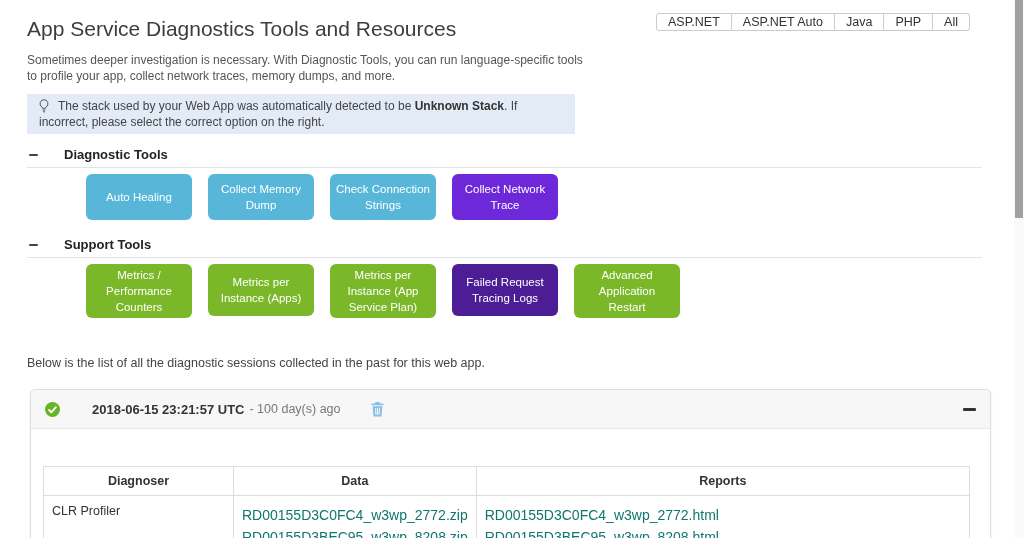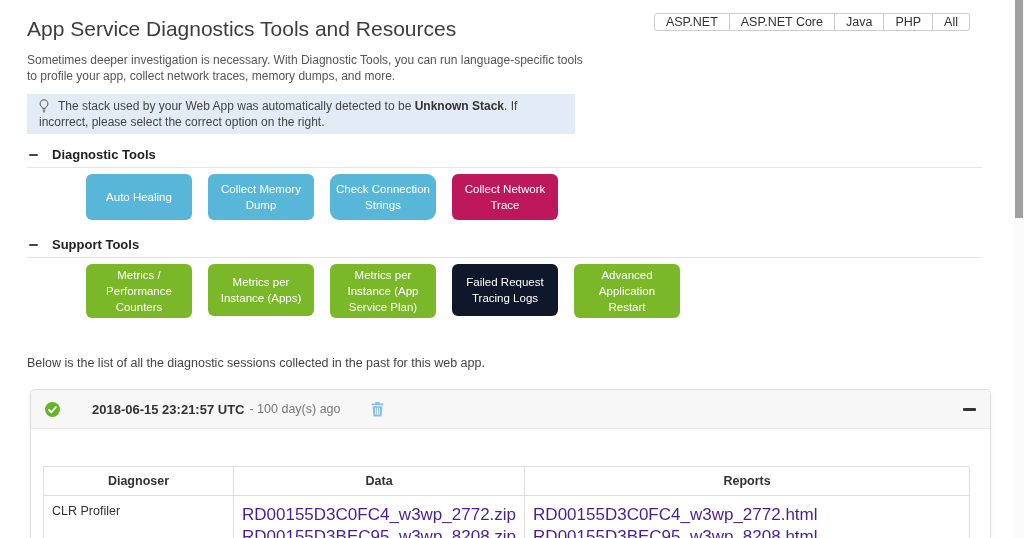--- a/index.html
+++ b/index.html
@@ -21,21 +21,21 @@
 
   .content { padding-left:27px; }
   .page-title { margin:17px 0 0; font-size:21px; font-weight:400; color:#3d3d3d; }
   .desc { margin:11px 0 0; max-width:560px; font-size:12px; line-height:16px; color:#555; }
 
   .banner { margin:10px 0 0; max-width:548px; background:#e3ebf6; padding:4px 12px;
     font-size:12px; line-height:16px; color:#444; }
   .banner strong { color:#333; }
   .bulb { margin-right:9px; vertical-align:-3px; }
 
-  .section-header { margin:13px 0 0 2px; display:flex; align-items:center; cursor:pointer; }
+  .section-header { margin:13px 0 0 2px; display:flex; align-items:center; cursor:pointer;gap:12px; }
   .section-header.support { margin-top:17px; }
   .minus-sm { width:9px; height:2px; background:#444; border-radius:1px; margin-right:14px; flex:0 0 auto; }
   .section-title { font-size:13px; font-weight:700; color:#222; }
   .section-rule { width:955px; border-bottom:1px solid #e4e4e8; margin-top:5px; }
 
   .tool-row { margin:6px 0 0 21px; display:flex; gap:16px; align-items:flex-start;padding-left:38px; }
   .tool-btn {
     width:106px; min-height:46px; border-radius:6px; color:#fff;
     font-size:11.5px; line-height:1.4; display:flex; align-items:center; justify-content:center;
     text-align:center; padding:3px 6px; cursor:pointer;
@@ -52,31 +52,31 @@
   .session-ts { font-size:13px; font-weight:700; color:#333;margin-left:23px; }
   .session-age { font-size:12.5px; color:#777; margin-left:5px; }
   .trash-btn { margin-left:30px; display:flex; cursor:pointer; background:none; border:none; padding:0; }
   .card-minus { margin-left:auto; width:13px; height:3px; background:#333; border-radius:1px; cursor:pointer; }
 
   .session-body { padding:9px 20px 24px 12px; }
   table.sess { border-collapse:collapse; width:100%;margin-top:28px; }
   .sess th, .sess td { border:1px solid #ddd; }
   .sess th { text-align:center; font-weight:700; color:#333; font-size:12.5px; padding:7px 8px; }
   .sess td { padding:8px; vertical-align:top; color:#333; font-size:12.5px; }
-  .sess a { display:block; color:#4c1d95; text-decoration:none; line-height:22px; font-size:17px; }
+  .sess a { display:block; color:#0f766e; text-decoration:none; line-height:22px; font-size:14px; }
 
   .scroll-track { position:absolute; top:0; right:0; width:10px; height:538px; background:#fafafa; }
   .scroll-thumb { position:absolute; top:0; right:1px; width:8px; height:218px; background:#a0a0a0; cursor:pointer; }
 </style>
 </head>
 <body>
 
 <div class="filter-group">
   <button class="filter-btn">ASP.NET</button>
-  <button class="filter-btn">ASP.NET Core</button>
+  <button class="filter-btn">ASP.NET Auto</button>
   <button class="filter-btn">Java</button>
   <button class="filter-btn">PHP</button>
   <button class="filter-btn">All</button>
 </div>
 
 <div class="content">
   <h1 class="page-title">App Service Diagnostics Tools and Resources</h1>
   <p class="desc">Sometimes deeper investigation is necessary. With Diagnostic Tools, you can run language-specific tools to profile your app, collect network traces, memory dumps, and more.</p>
 
   <div class="banner">
@@ -89,35 +89,35 @@
 
   <div class="section-header">
     <span class="minus-sm"></span>
     <span class="section-title">Diagnostic Tools</span>
   </div>
   <div class="section-rule"></div>
 
   <div class="tool-row">
     <div class="tool-btn" style="background: rgb(88, 183, 217);">Auto Healing</div>
     <div class="tool-btn" style="background: rgb(88, 183, 217);">Collect Memory Dump</div>
-    <div class="tool-btn" style="background: rgb(88, 183, 217); border-radius: 9px;">Check Connection Strings</div>
-    <div class="tool-btn" style="background: #be185d;">Collect Network Trace</div>
+    <div class="tool-btn" style="background: rgb(88, 183, 217);">Check Connection Strings</div>
+    <div class="tool-btn" style="background: #6d28d9;">Collect Network Trace</div>
   </div>
 
   <div class="section-header support">
     <span class="minus-sm"></span>
     <span class="section-title">Support Tools</span>
   </div>
   <div class="section-rule"></div>
 
   <div class="tool-row">
     <div class="tool-btn support" style="background: rgb(123, 184, 41);">Metrics / Performance Counters</div>
     <div class="tool-btn support" style="background: rgb(123, 184, 41);">Metrics per Instance (Apps)</div>
     <div class="tool-btn support" style="background: rgb(123, 184, 41);">Metrics per Instance (App Service Plan)</div>
-    <div class="tool-btn support" style="background: #0f172a;">Failed Request Tracing Logs</div>
+    <div class="tool-btn support" style="background: #4c1d95;">Failed Request Tracing Logs</div>
     <div class="tool-btn support" style="background: rgb(123, 184, 41);">Advanced Application Restart</div>
   </div>
 
   <p class="sessions-intro">Below is the list of all the diagnostic sessions collected in the past for this web app.</p>
 
   <div class="session-card">
     <div class="session-header">
       <svg class="check-icon" width="15" height="15" viewBox="0 0 15 15">
         <circle cx="7.5" cy="7.5" r="7.5" fill="#67B426"></circle>
         <path d="M4 7.9l2.3 2.4 4.6-5.2" stroke="#fff" stroke-width="1.8" fill="none" stroke-linecap="round" stroke-linejoin="round"></path>

